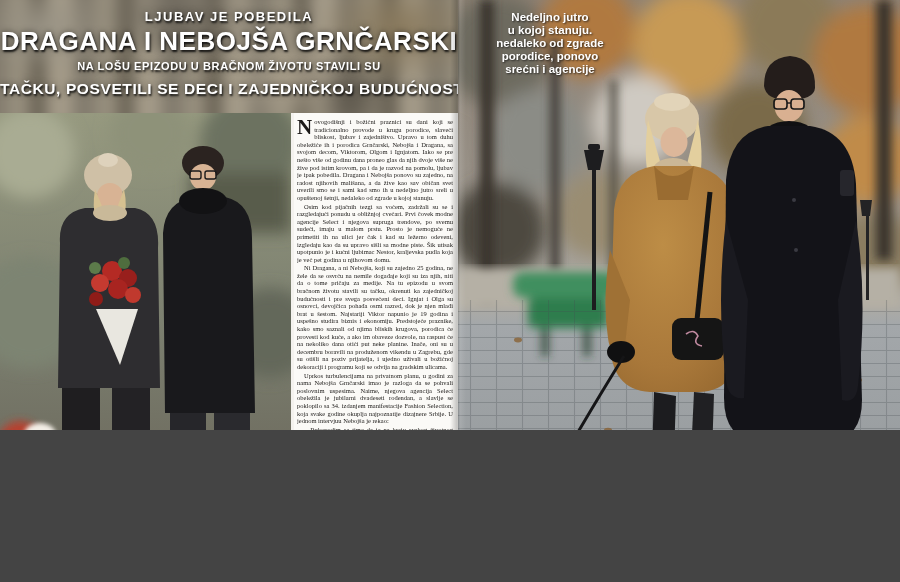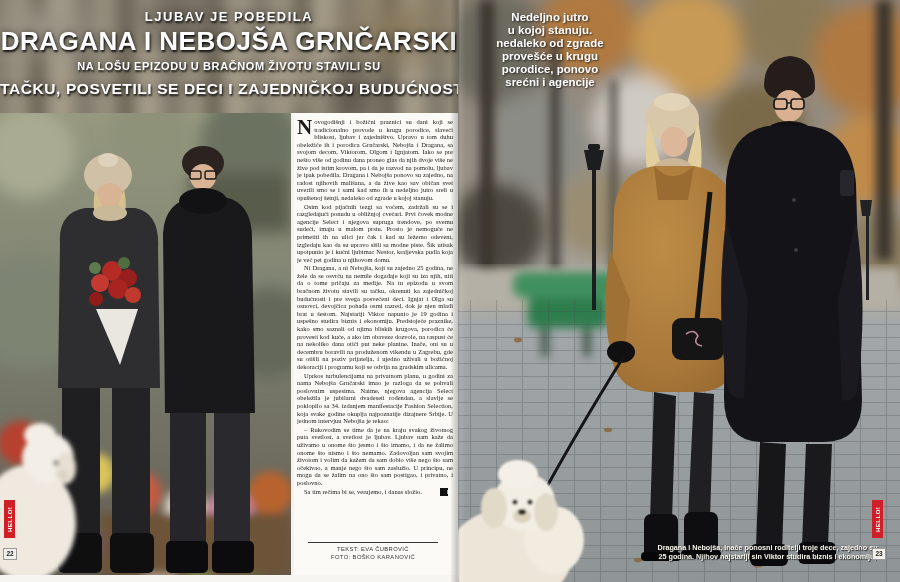--- a/index.html
+++ b/index.html
@@ -1,16 +1,16 @@
 <!DOCTYPE html>
 <html><head>
 <meta charset="utf-8">
 <style>
   html,body{margin:0;padding:0;background:#444;}
-  #spread{position:relative;width:900px;height:582px;background:#f4f2ee;overflow:hidden;
+  #spread{position:relative;width:900px;height:430px;background:#f4f2ee;overflow:hidden;
           font-family:"Liberation Sans",sans-serif;}
   
   #header-strip{position:absolute;left:0;top:0;width:458px;height:113px;overflow:hidden;background:#7d7668;}
   #header-strip .blurbg{position:absolute;left:-15px;top:-15px;right:-15px;bottom:-15px;
      background:
        radial-gradient(90px 60px at 12% 30%,#9a9486 0,rgba(154,148,134,0) 70%),
        radial-gradient(110px 70px at 40% 20%,#6d675c 0,rgba(109,103,92,0) 70%),
        radial-gradient(80px 90px at 62% 60%,#a79d8a 0,rgba(167,157,138,0) 70%),
        radial-gradient(120px 80px at 85% 30%,#8a7a5d 0,rgba(138,122,93,0) 70%),
        radial-gradient(70px 70px at 75% 80%,#5d574c 0,rgba(93,87,76,0) 70%),
@@ -322,21 +322,20 @@
       </g>
 
       <rect width="442" height="582" fill="none"></rect>
     </svg>
   </div>
 
   <div id="callout">
     <div>Nedeljno jutro</div>
     <div>u kojoj stanuju.</div>
     <div>nedaleko od zgrade</div>
-    <div>provešće u krugu</div>
     <div>porodice, ponovo</div>
     <div>srećni i agencije</div>
   </div>
 
   <div id="photo-caption">
     <div>Dragana i Nebojša, inače ponosni roditelji troje dece, zajedno su</div>
     <div>25 godina. Njihov najstariji sin Viktor studira biznis i ekonomiju,</div>
   </div>
 
   <div class="brandbox" id="brand-left">HELLO!</div>

